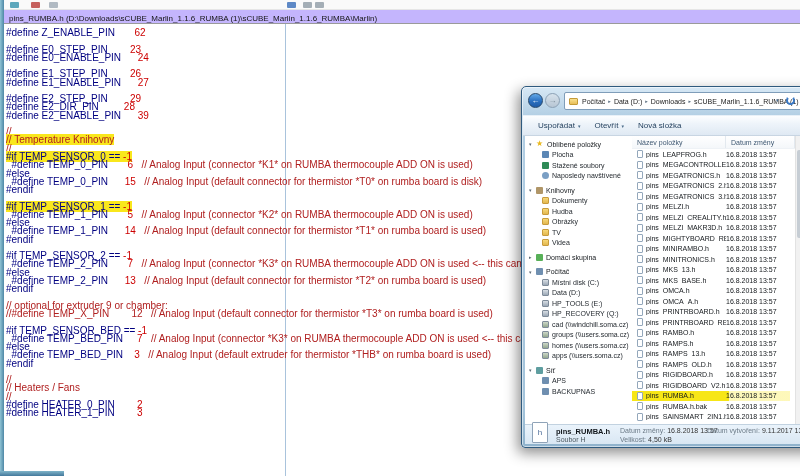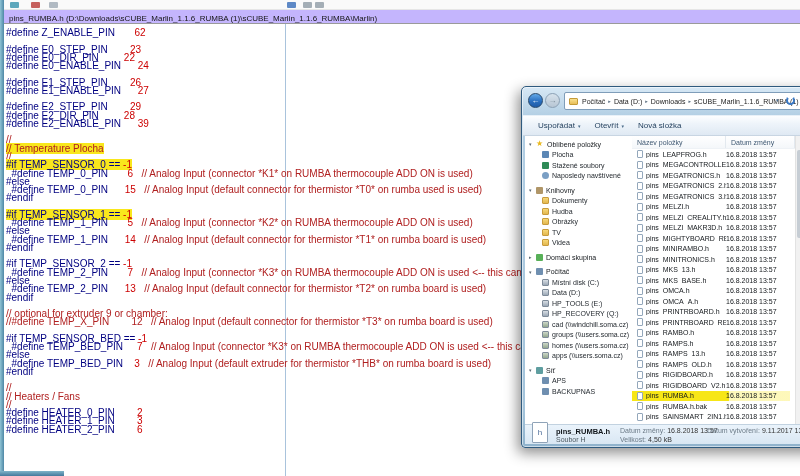--- a/index.html
+++ b/index.html
@@ -92,37 +92,36 @@
       <span class="tbi" style="left: 311px; background: rgb(154, 165, 174);"></span>
     </div>
   <div class="ed-tab">
     <span class="ed-title">pins_RUMBA.h (D:\Downloads\sCUBE_Marlin_1.1.6_RUMBA (1)\sCUBE_Marlin_1.1.6_RUMBA\Marlin)</span>
   </div>
   <div class="ed-margin"></div>
   <div class="ed-code">
       <div class="line"><span class="dir">#define Z_ENABLE_PIN       <span class="num">62</span></span></div>
       <div class="line">&nbsp;</div>
       <div class="line"><span class="dir">#define E0_STEP_PIN        <span class="num">23</span></span></div>
-      <div class="line"><span class="dir">#define E0_DIR_PIN         <span class="num">22</span></span></div>
       <div class="line"><span class="dir">#define E0_ENABLE_PIN      <span class="num">24</span></span></div>
       <div class="line">&nbsp;</div>
       <div class="line"><span class="dir">#define E1_STEP_PIN        <span class="num">26</span></span></div>
       <div class="line"><span class="dir">#define E1_ENABLE_PIN      <span class="num">27</span></span></div>
       <div class="line">&nbsp;</div>
       <div class="line"><span class="dir">#define E2_STEP_PIN        <span class="num">29</span></span></div>
       <div class="line"><span class="dir">#define E2_DIR_PIN         <span class="num">28</span></span></div>
       <div class="line"><span class="dir">#define E2_ENABLE_PIN      <span class="num">39</span></span></div>
       <div class="line">&nbsp;</div>
       <div class="line"><span class="cmt">//</span></div>
-      <div class="line"><span class="hl"><span class="cmt">// Temperature Plocha</span></span></div>
+      <div class="line"><span class="hl"><span class="cmt">// Temperature Knihovny</span></span></div>
       <div class="line"><span class="cmt">//</span></div>
       <div class="line"><span class="hl"><span class="dir">#if TEMP_SENSOR_0 == <span class="num">-1</span></span></span></div>
       <div class="line"><span class="dir">  #define TEMP_0_PIN       <span class="num">6</span>   </span><span class="cmt">// Analog Input (connector *K1* on RUMBA thermocouple ADD ON is used)</span></div>
       <div class="line"><span class="dir">#else</span></div>
-      <div class="line"><span class="dir">  #define TEMP_0_PIN      <span class="num">15</span>   </span><span class="cmt">// Analog Input (default connector for thermistor *T0* on rumba used is used)</span></div>
+      <div class="line"><span class="dir">  #define TEMP_0_PIN      <span class="num">15</span>   </span><span class="cmt">// Analog Input (default connector for thermistor *T0* on rumba board is disk)</span></div>
       <div class="line"><span class="dir">#endif</span></div>
       <div class="line">&nbsp;</div>
       <div class="line"><span class="hl"><span class="dir">#if TEMP_SENSOR_1 == <span class="num">-1</span></span></span></div>
       <div class="line"><span class="dir">  #define TEMP_1_PIN       <span class="num">5</span>   </span><span class="cmt">// Analog Input (connector *K2* on RUMBA thermocouple ADD ON is used)</span></div>
       <div class="line"><span class="dir">#else</span></div>
       <div class="line"><span class="dir">  #define TEMP_1_PIN      <span class="num">14</span>   </span><span class="cmt">// Analog Input (default connector for thermistor *T1* on rumba board is used)</span></div>
       <div class="line"><span class="dir">#endif</span></div>
       <div class="line">&nbsp;</div>
       <div class="line"><span class="dir">#if TEMP_SENSOR_2 == <span class="num">-1</span></span></div>
       <div class="line"><span class="dir">  #define TEMP_2_PIN       <span class="num">7</span>   </span><span class="cmt">// Analog Input (connector *K3* on RUMBA thermocouple ADD ON is used &lt;-- this can't be used when TEMP_SENSOR_BED is defined as thermocouple)</span></div>
@@ -137,21 +136,20 @@
       <div class="line"><span class="dir">  #define TEMP_BED_PIN     <span class="num">7</span>   </span><span class="cmt">// Analog Input (connector *K3* on RUMBA thermocouple ADD ON is used &lt;-- this can't be used when TEMP_SENSOR_2 is defined as thermocouple)</span></div>
       <div class="line"><span class="dir">#else</span></div>
       <div class="line"><span class="dir">  #define TEMP_BED_PIN    <span class="num">3</span>   </span><span class="cmt">// Analog Input (default extruder for thermistor *THB* on rumba board is used)</span></div>
       <div class="line"><span class="dir">#endif</span></div>
       <div class="line">&nbsp;</div>
       <div class="line"><span class="cmt">//</span></div>
       <div class="line"><span class="cmt">// Heaters / Fans</span></div>
       <div class="line"><span class="cmt">//</span></div>
       <div class="line"><span class="dir">#define HEATER_0_PIN        <span class="num">2</span></span></div>
       <div class="line"><span class="dir">#define HEATER_1_PIN        <span class="num">3</span></span></div>
-      <div class="line"><span class="dir">#define HEATER_2_PIN        <span class="num">6</span></span></div>
       <div class="line">&nbsp;</div>
     </div>
   <div class="ed-left"></div>
   <div class="ed-bottom"></div>
 </div>
 
 <div id="explorer">
   <div class="x-titlerow">
     <div class="navbtn back"><span>←</span></div>
     <div class="navbtn fwd"><span>→</span></div>

